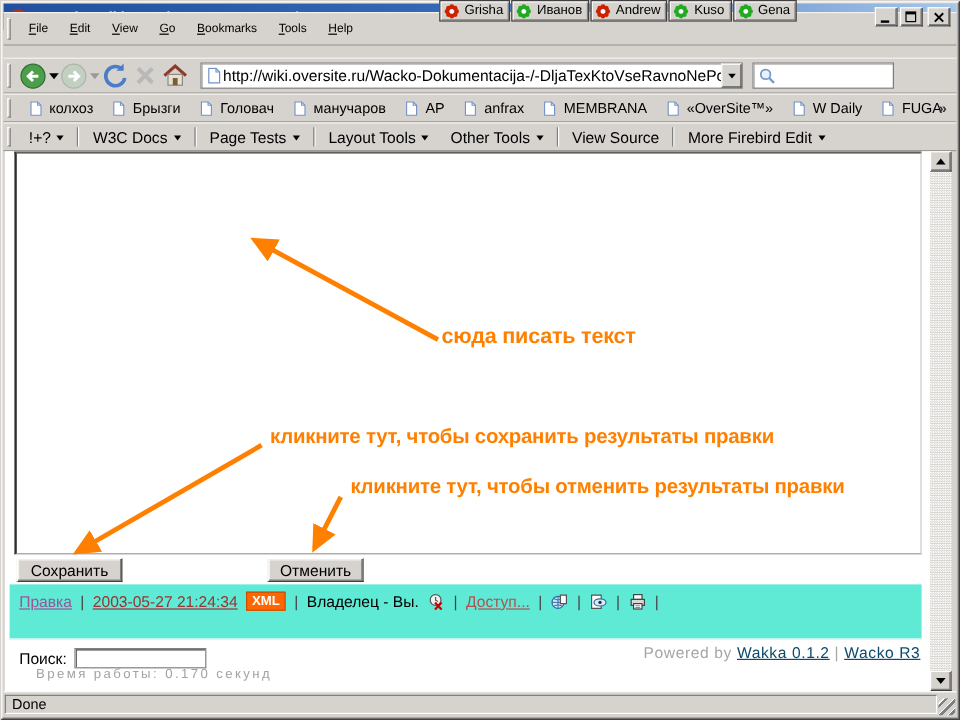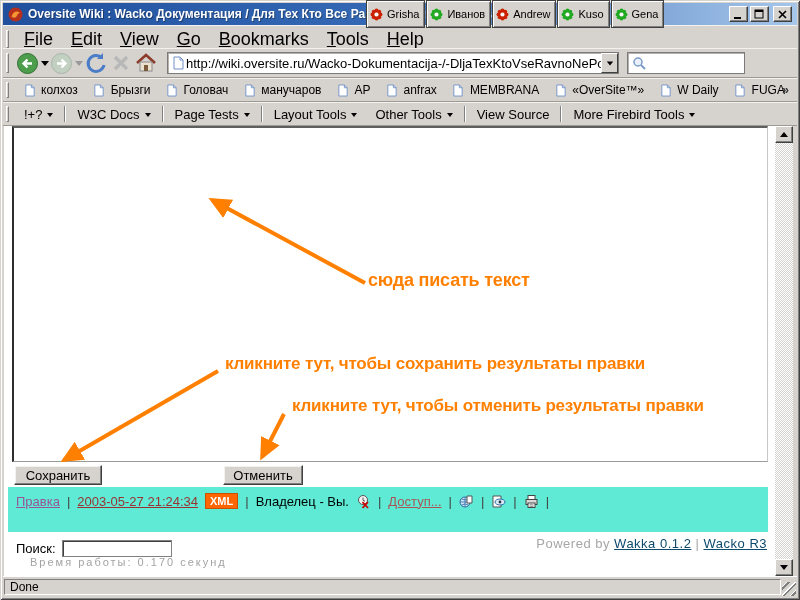--- a/index.html
+++ b/index.html
@@ -17,33 +17,33 @@
               margin-left:5px; text-shadow:1px 1px 0 rgba(0,0,0,.35); }
   .winicon { width:15px; height:15px; flex:0 0 auto; }
   .wincontrols { position:absolute; right:8px; top:6px; display:flex; gap:2px; z-index:40; }
   .wbtn { width:19px; height:16px; background:#d6d3ce; border:1px solid;
           border-color:#fff #404040 #404040 #fff; box-shadow:inset -1px -1px 0 #808080;
           display:flex; align-items:center; justify-content:center; }
   .wbtn.close { margin-left:2px; }
 
   
   .contacts { position:absolute; left:366px; top:0; display:flex; z-index:30; }
-  .cbtn { height:28px; background:#d6d3ce; border:1px solid #404040;
+  .cbtn { height:18px; background:#d6d3ce; border:1px solid #404040;
           box-shadow:inset 1px 1px 0 #fff, inset -1px -1px 0 #808080;
           display:flex; align-items:center; gap:3px; padding:0 5px 0 2px;
           font-size:11px; color:#000; margin-right:1px; white-space:nowrap; }
 
   
   .bar { position:absolute; left:3px; right:3px; background:#d6d3ce;
          border-bottom:1px solid #9d9a94; border-top:1px solid #f4f2ef;
          display:flex; align-items:center; }
   .grip { width:3px; height:70%; margin:0 6px 0 3px; background:#d6d3ce;
           border-left:1px solid #fff; border-top:1px solid #fff;
           border-right:1px solid #808080; border-bottom:1px solid #808080; flex:0 0 auto; }
-  .menubar  { top:25px; height:28px; font-size:18px; }
+  .menubar  { top:10px; height:28px; font-size:10px; }
   .menu-item { padding:2px 9px; cursor:default; }
   .menu-item::first-letter { text-decoration:underline; }
   .navbar   { top:48px; height:30px; }
   .bookbar  { top:78px; height:24px; font-size:12px; }
   .toolbar2 { top:102px; height:24px; font-size:13px; }
 
   .navbtn { display:flex; align-items:center; justify-content:center; margin:0 1px; }
   .drop { width:9px; display:flex; align-items:center; justify-content:center; }
   .tri { width:0; height:0; border-left:4px solid transparent; border-right:4px solid transparent;
          border-top:5px solid #000; }
@@ -453,21 +453,21 @@
     <div class="t2item">
         <span>Other Tools</span>
         <span class="t2tri"></span>
       </div>
     <div class="t2sep"></div>
     <div class="t2item">
         <span>View Source</span>
       </div>
     <div class="t2sep"></div>
     <div class="t2item">
-        <span>More Firebird Tools</span>
+        <span>More Firebird Edit</span>
         <span class="t2tri"></span>
       </div>
   </div>
 
   <div class="content">
     <textarea class="editbox" style=""></textarea>
 
     <button class="formbtn btn-save">Сохранить</button>
     <button class="formbtn btn-cancel">Отменить</button>
 

